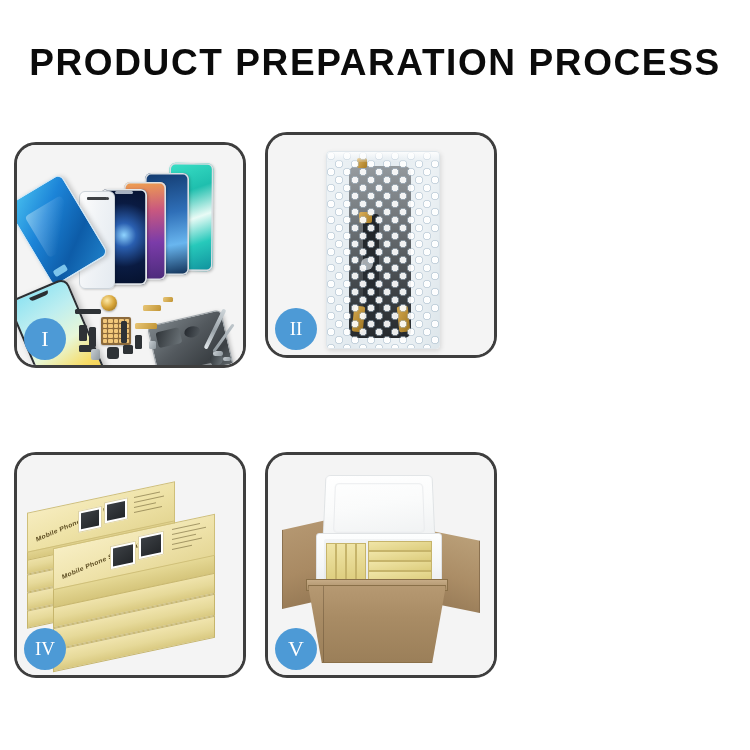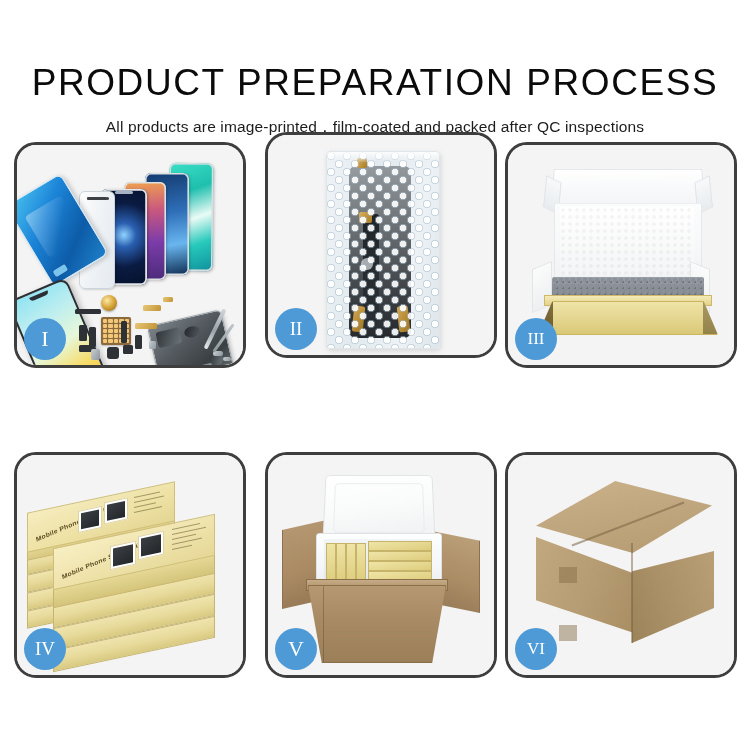--- a/index.html
+++ b/index.html
@@ -13,26 +13,26 @@
     position: relative;
     width: 750px; height: 750px;
     background: #ffffff;
   }
 
   
   .header { position: absolute; left: 0; top: 0; width: 750px; text-align: center; }
   .title {
     font-family: "Liberation Sans", sans-serif;
     font-size: 37px;
-    font-weight: 400;
+    font-weight: 700;
     letter-spacing: 1.6px;
     color: #0b0b0b;
     line-height: 1;
     margin: 0;
-    padding-top: 64px;
+    padding-top: 44px;
     white-space: nowrap;
   }
   .subtitle {
     font-family: "Liberation Sans", sans-serif;
     font-size: 15.5px;
     font-weight: 400;
     color: #1c1c1c;
     line-height: 1;
     margin: 0;
     padding-top: 18px;
@@ -357,21 +357,20 @@
   .c-edge { position:absolute; left:123px; top:88px; width:2px; height:100px;
     background: rgba(110,90,60,.45); }
 </style>
 </head>
 <body>
 
 <div id="page">
 
   <div class="header">
     <div class="title">PRODUCT PREPARATION PROCESS</div>
-    <div class="subtitle">All products are image-printed，film-coated and packed after QC inspections</div>
   </div>
 
   <div class="grid">
 
     <div class="panel p1">
       <div class="canvas">
         <div class="ph ph-d"></div>
         <div class="ph ph-c"></div>
         <div class="ph ph-b"></div>
         <div class="ph ph-main">
@@ -453,36 +452,20 @@
             <span class="gold-b"></span>
             <span class="gold-c"></span>
           </div>
           <div class="bubbles"></div>
           <div class="bagseal"></div>
         </div>
       </div>
       <div class="badge wide">II</div>
     </div>
 
-    <div class="panel p3">
-      <div class="canvas">
-        <div class="b3-lid"></div>
-        <div class="b3-back"></div>
-        <div class="b3-foam"></div>
-        <div class="b3-flapl"></div>
-        <div class="b3-flapr"></div>
-        <div class="b3-prod"></div>
-        <div class="b3-rim"></div>
-        <div class="b3-front">
-          <span class="tab-l"></span>
-          <span class="tab-r"></span>
-        </div>
-      </div>
-      <div class="badge xwide">III</div>
-    </div>
 
     <div class="panel p4">
       <div class="canvas">
         <div class="stack">
 
           <div class="slab" style="left:4px; top:64px;  width:146px; height:16px;"></div>
           <div class="slab" style="left:4px; top:82px;  width:146px; height:16px;"></div>
           <div class="slab" style="left:4px; top:100px; width:146px; height:16px;"></div>
           <div class="slab" style="left:4px; top:118px; width:146px; height:16px;"></div>
 
@@ -544,27 +527,15 @@
           <span class="v-pack" style="left:44px; top:32px; width:62px; height:8px;"></span>
         </div>
         <div class="v-rim"></div>
         <div class="v-body">
             <span class="crease"></span>
           </div>
       </div>
       <div class="badge">V</div>
     </div>
 
-    <div class="panel p6">
-      <div class="canvas">
-        <div class="c-top"></div>
-        <div class="c-top-seam"></div>
-        <div class="c-left"></div>
-        <div class="c-right"></div>
-        <div class="c-edge"></div>
-        <div class="c-tape-a"></div>
-        <div class="c-tape-b"></div>
-      </div>
-      <div class="badge xwide">VI</div>
-    </div>
 
   </div>
 </div>
 
 </body></html>

